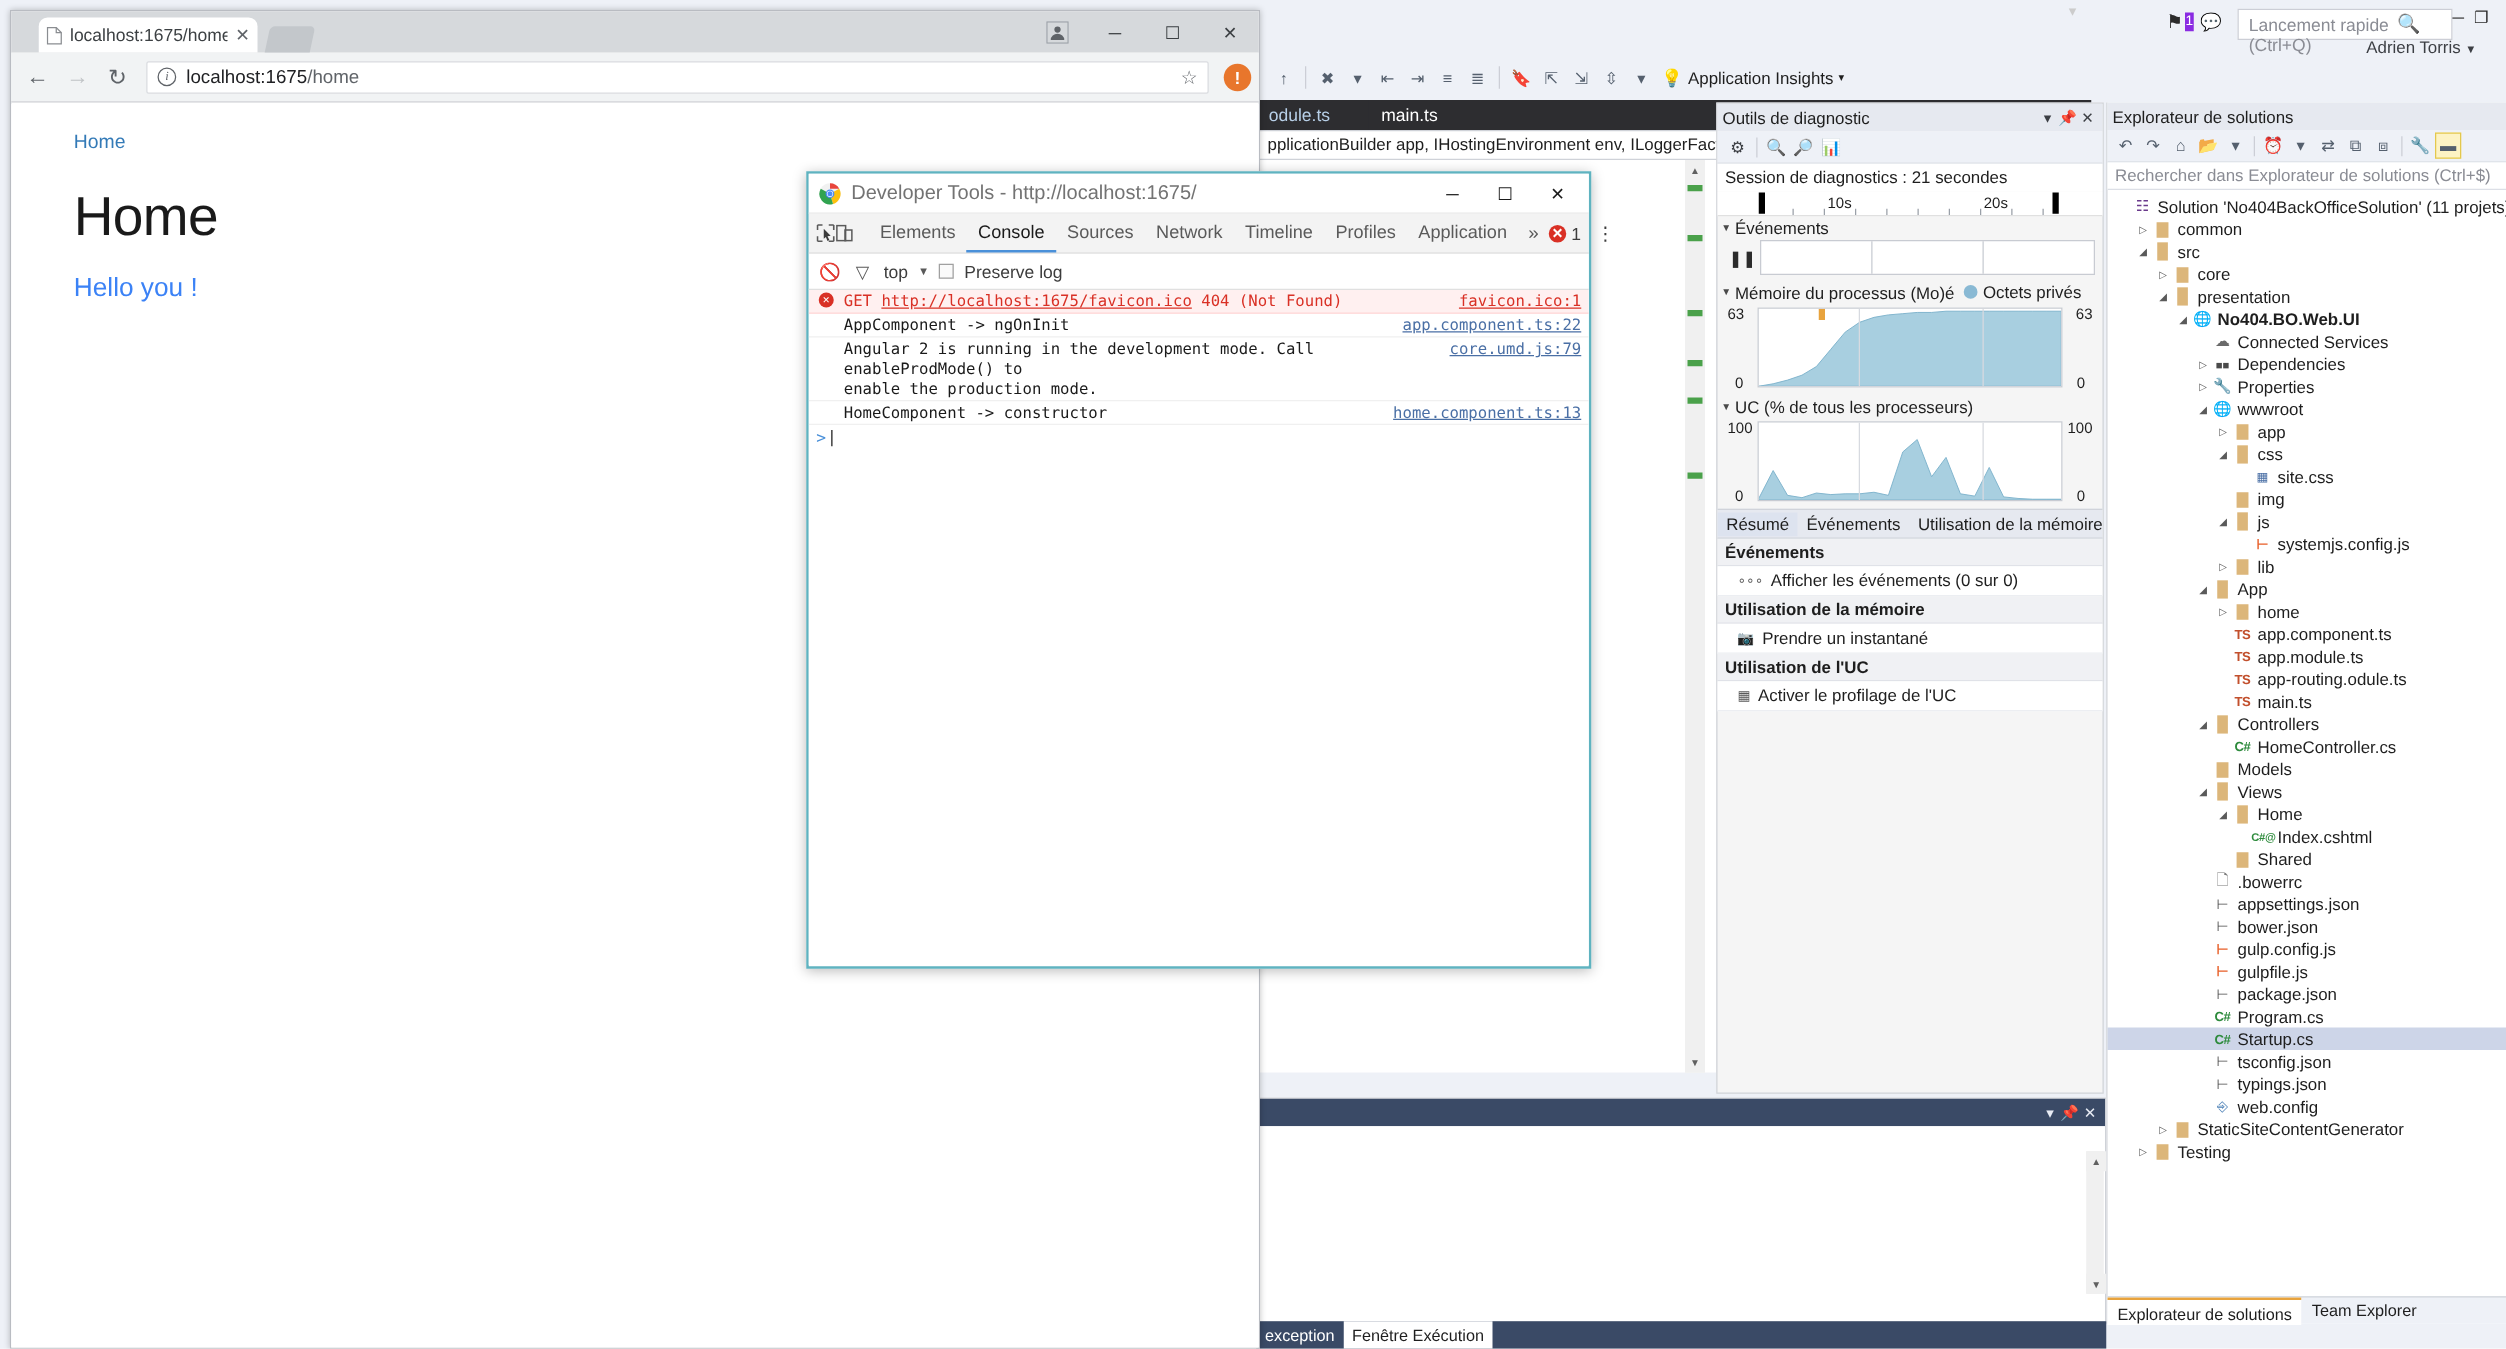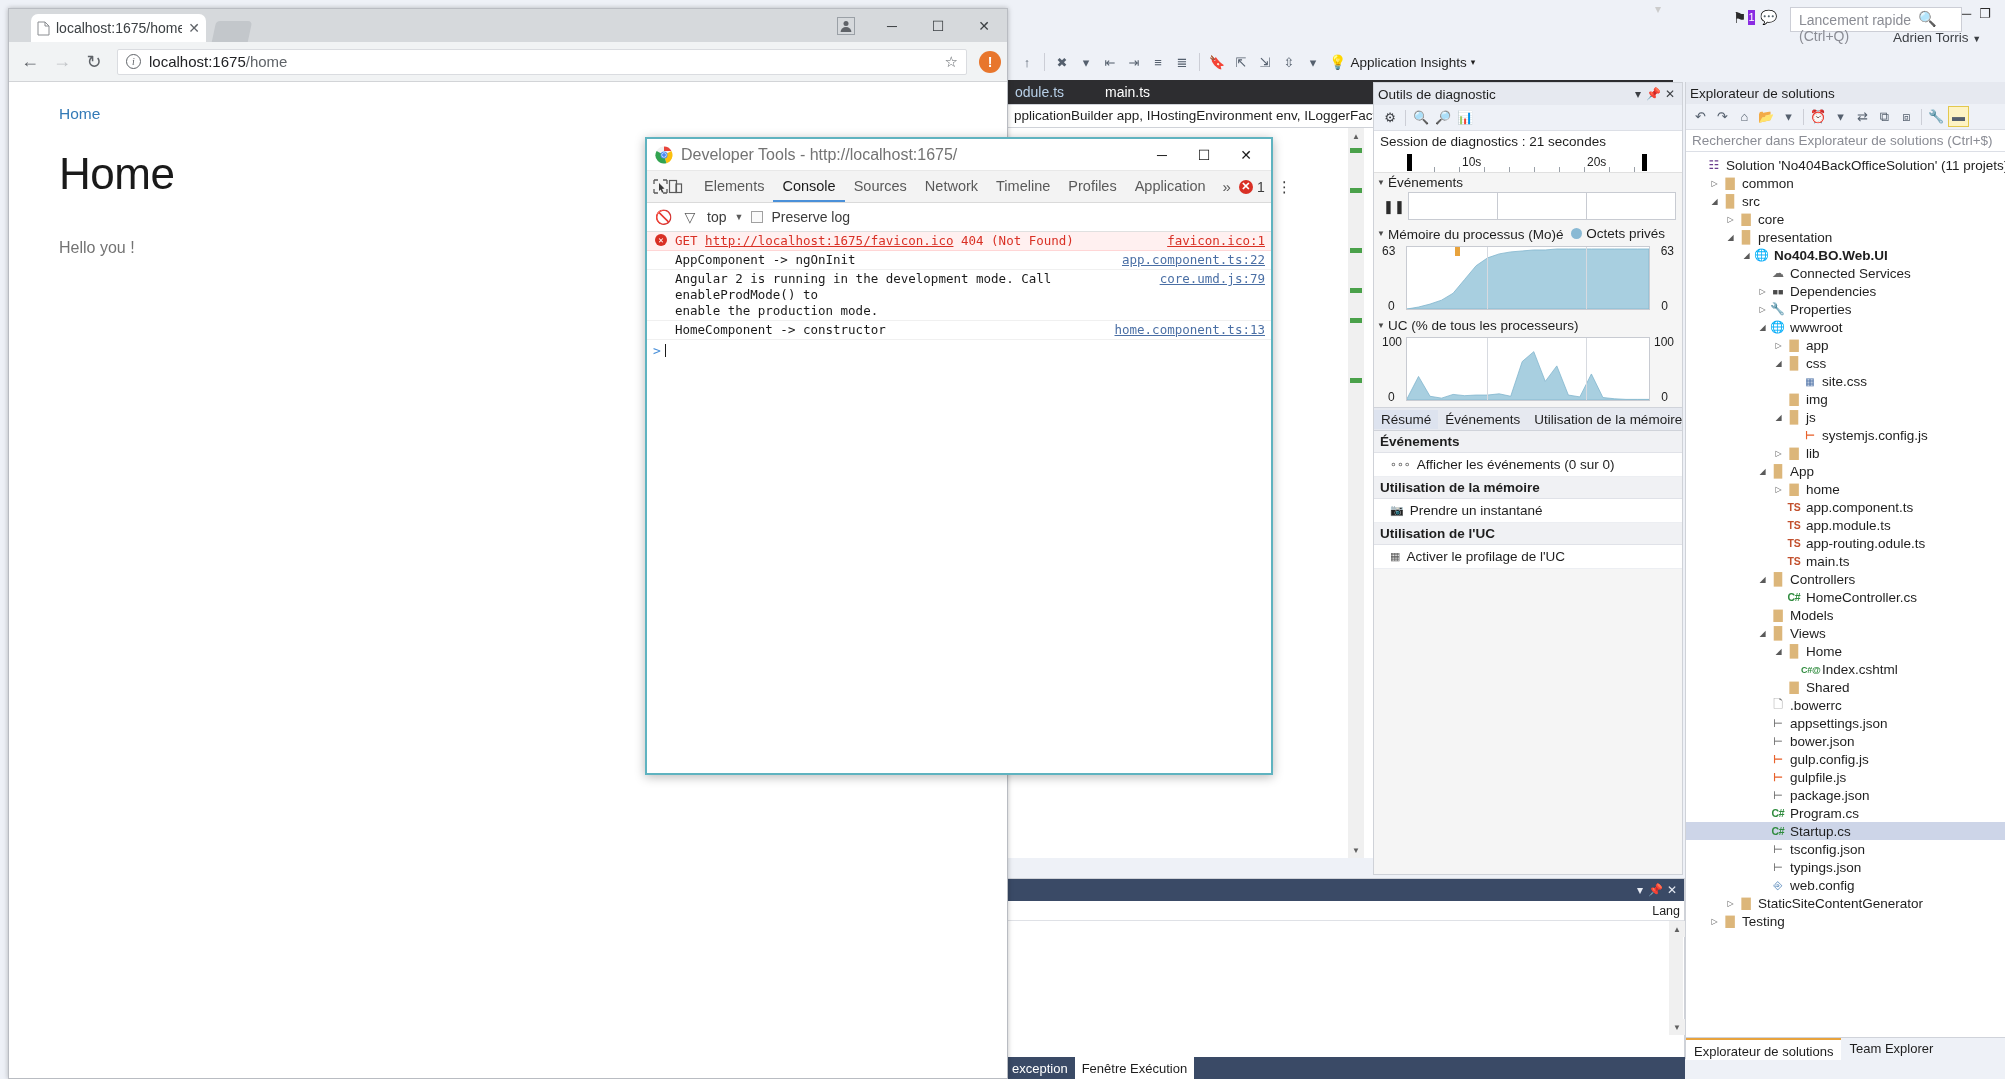--- a/index.html
+++ b/index.html
@@ -270,21 +270,21 @@
   .omni-star { font-size: 15px; color: #5f6368; }
   .warn-badge { width: 22px; height: 22px; border-radius:50%; background:#e8762c; color:#fff;
     display:flex; align-items:center; justify-content:center; font-weight:bold; font-size: 14px;
     margin-left: 4px; }
   .page {
     position:absolute; top: 74px; left: 0; right: 0; bottom: 0; background:#ffffff;
     padding: 22px 50px;
   }
   .page-nav { font-size: 15.5px; color: #337ab7; margin-bottom: 26px; }
   .page-h1 { font-size: 44px; font-weight: normal; color: #1a1a1a; letter-spacing: -0.5px; }
-  .page-p { font-size: 16px; color: #737373; margin-top: 40px; }
+  .page-p { font-size: 21px; color: #3b82f6; margin-top: 20px; }
 
   
   .devtools {
     position: absolute; top: 137px; left: 645px; width: 628px; height: 638px;
     background: #ffffff; border: 2px solid #5fb3c0;
     box-shadow: 0 2px 10px rgba(0,0,0,0.28);
   }
   .dt-title {
     height: 32px; display:flex; align-items:center; padding: 0 8px; gap: 8px;
     background: #ffffff; border-bottom: 1px solid #e8e8e8;
@@ -813,23 +813,20 @@
         <span class="sb-tab">Team Explorer</span>
       </div>
     </div>
 
     <div class="outwin">
       <div class="outwin-header">
         <span class="pane-title"></span>
         <span class="pane-btn">▾</span>
         <span class="pane-btn">📌</span>
         <span class="pane-btn">✕</span>
-      </div>
-      <div class="outwin-sub">
-        <span>Lang</span>
       </div>
       <div class="outwin-body"></div>
       <div class="outwin-scroll">
         <div class="scroll-up">▲</div>
         <div class="scroll-dn">▼</div>
       </div>
     </div>
     <div class="vs-statustabs">
       <span class="st-tab">exception</span>
       <span class="st-tab active">Fenêtre Exécution</span>

